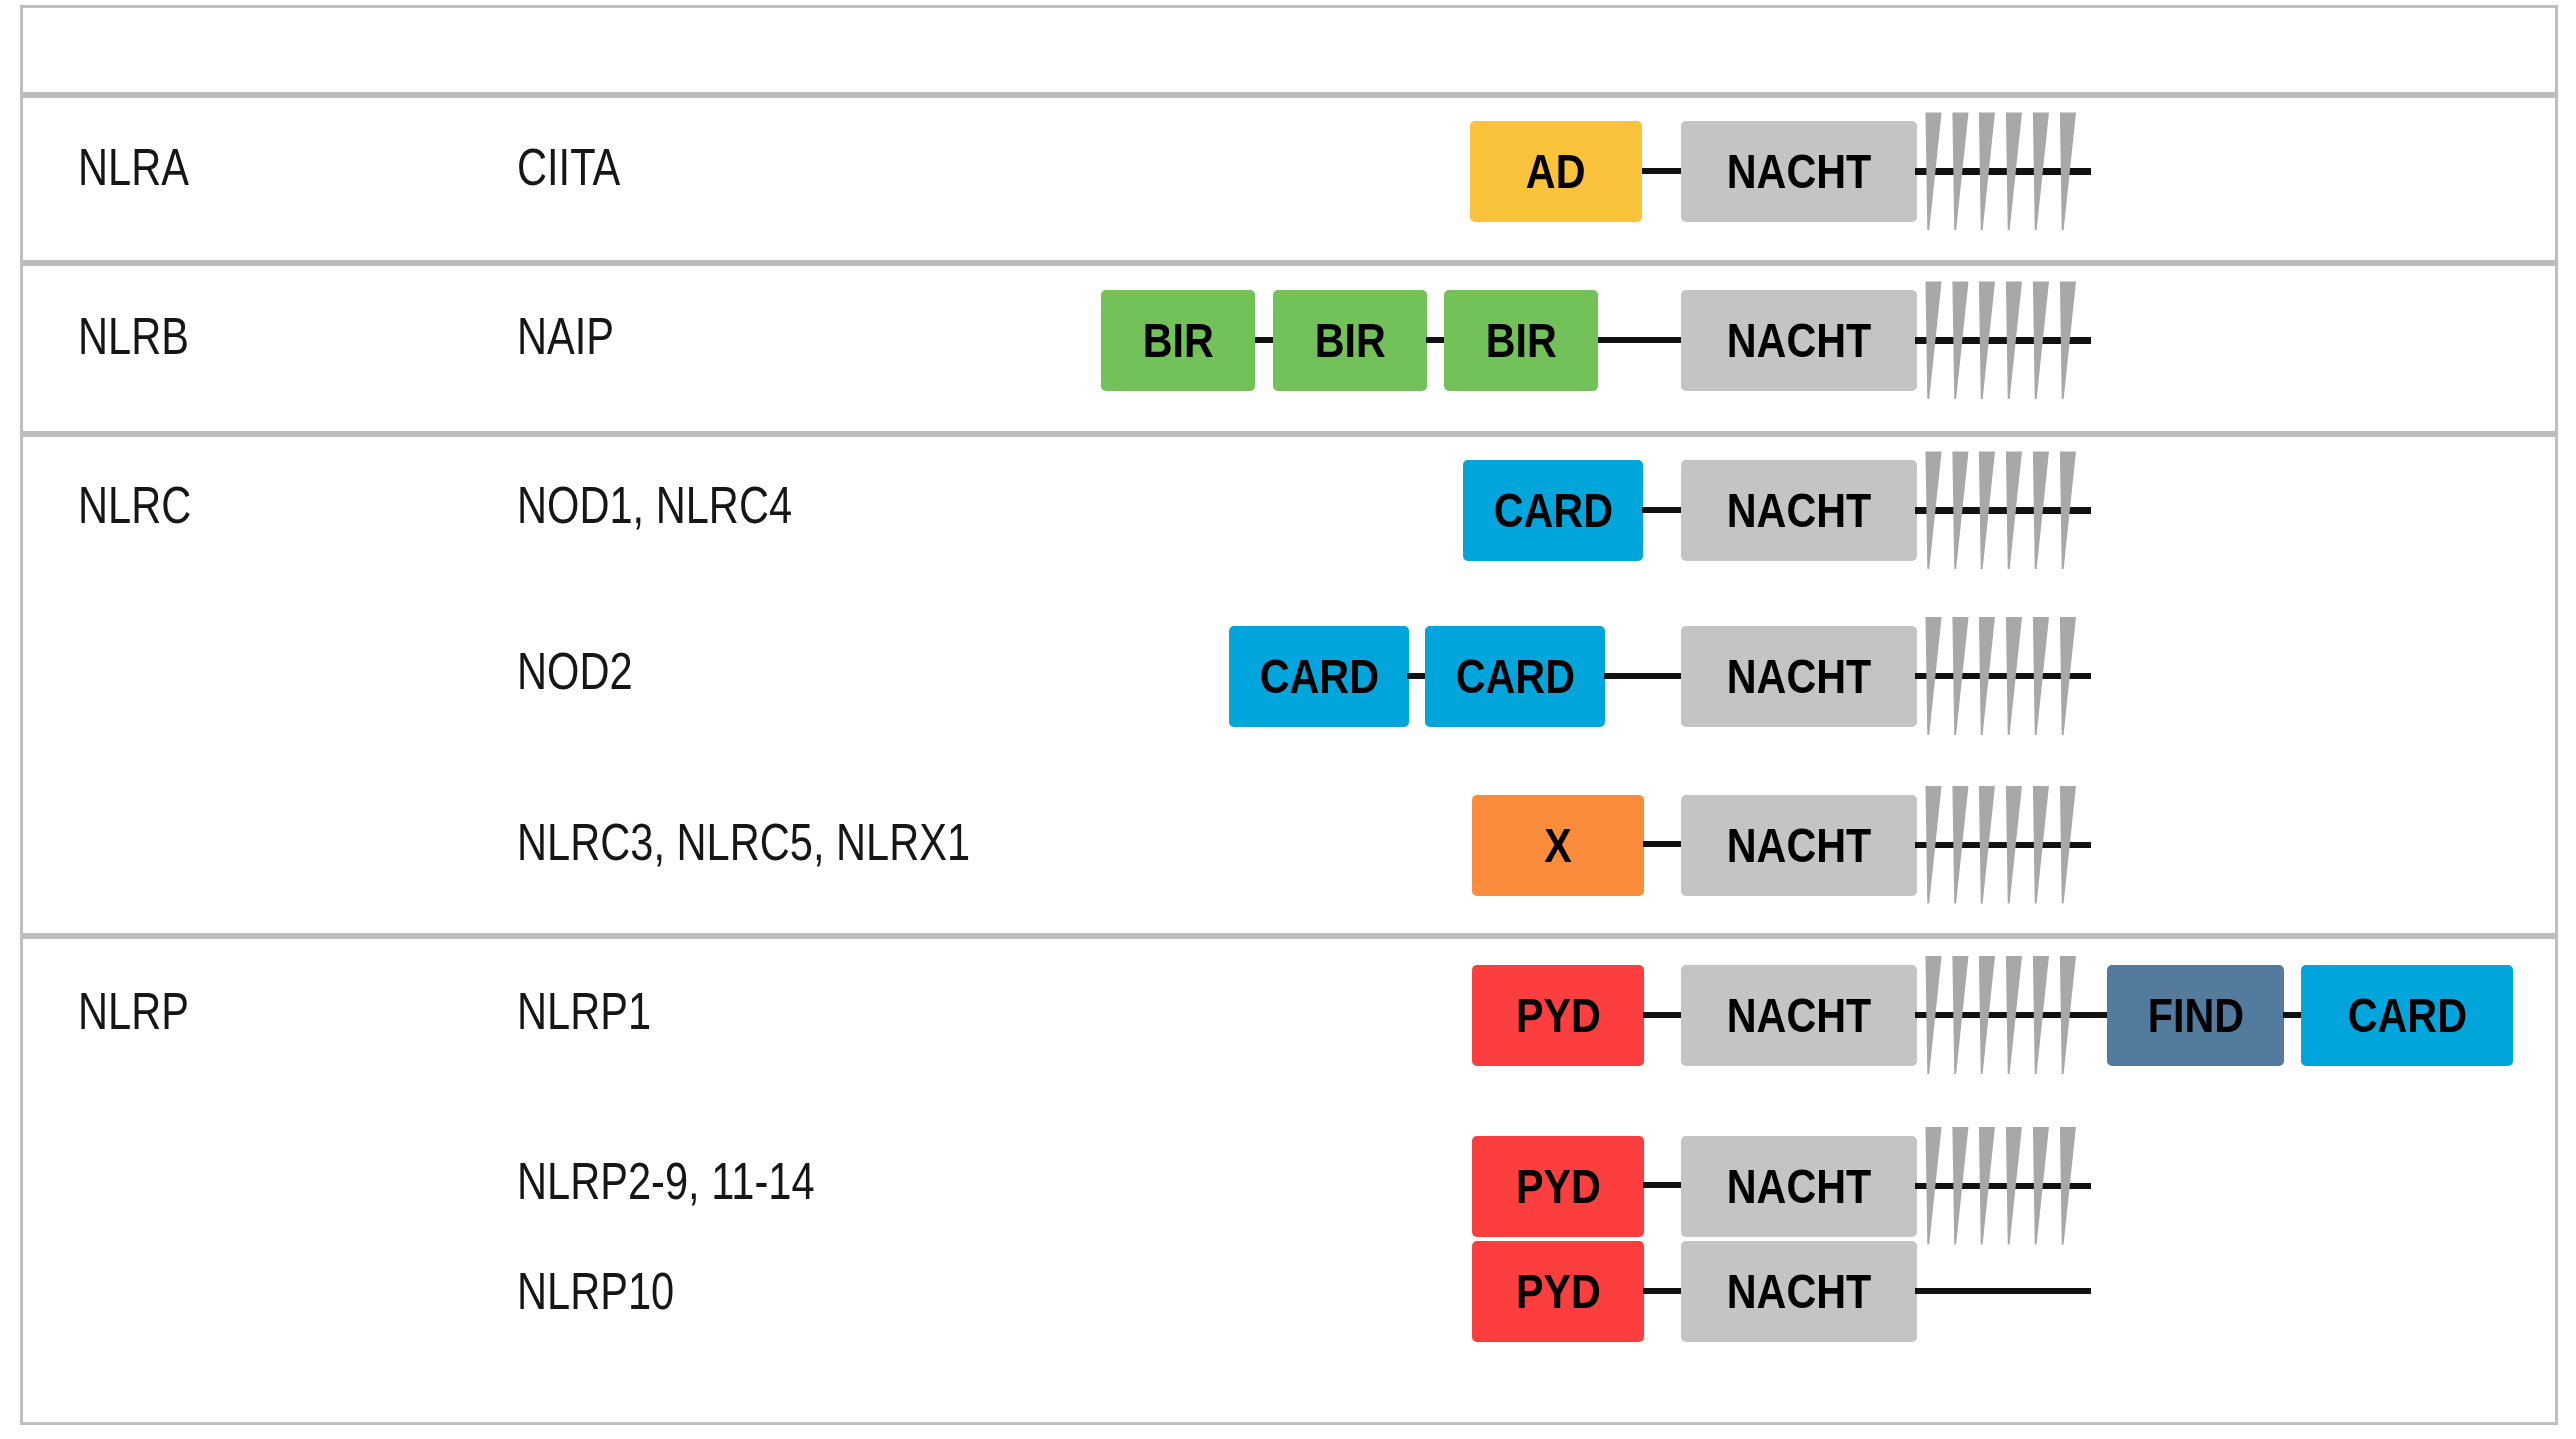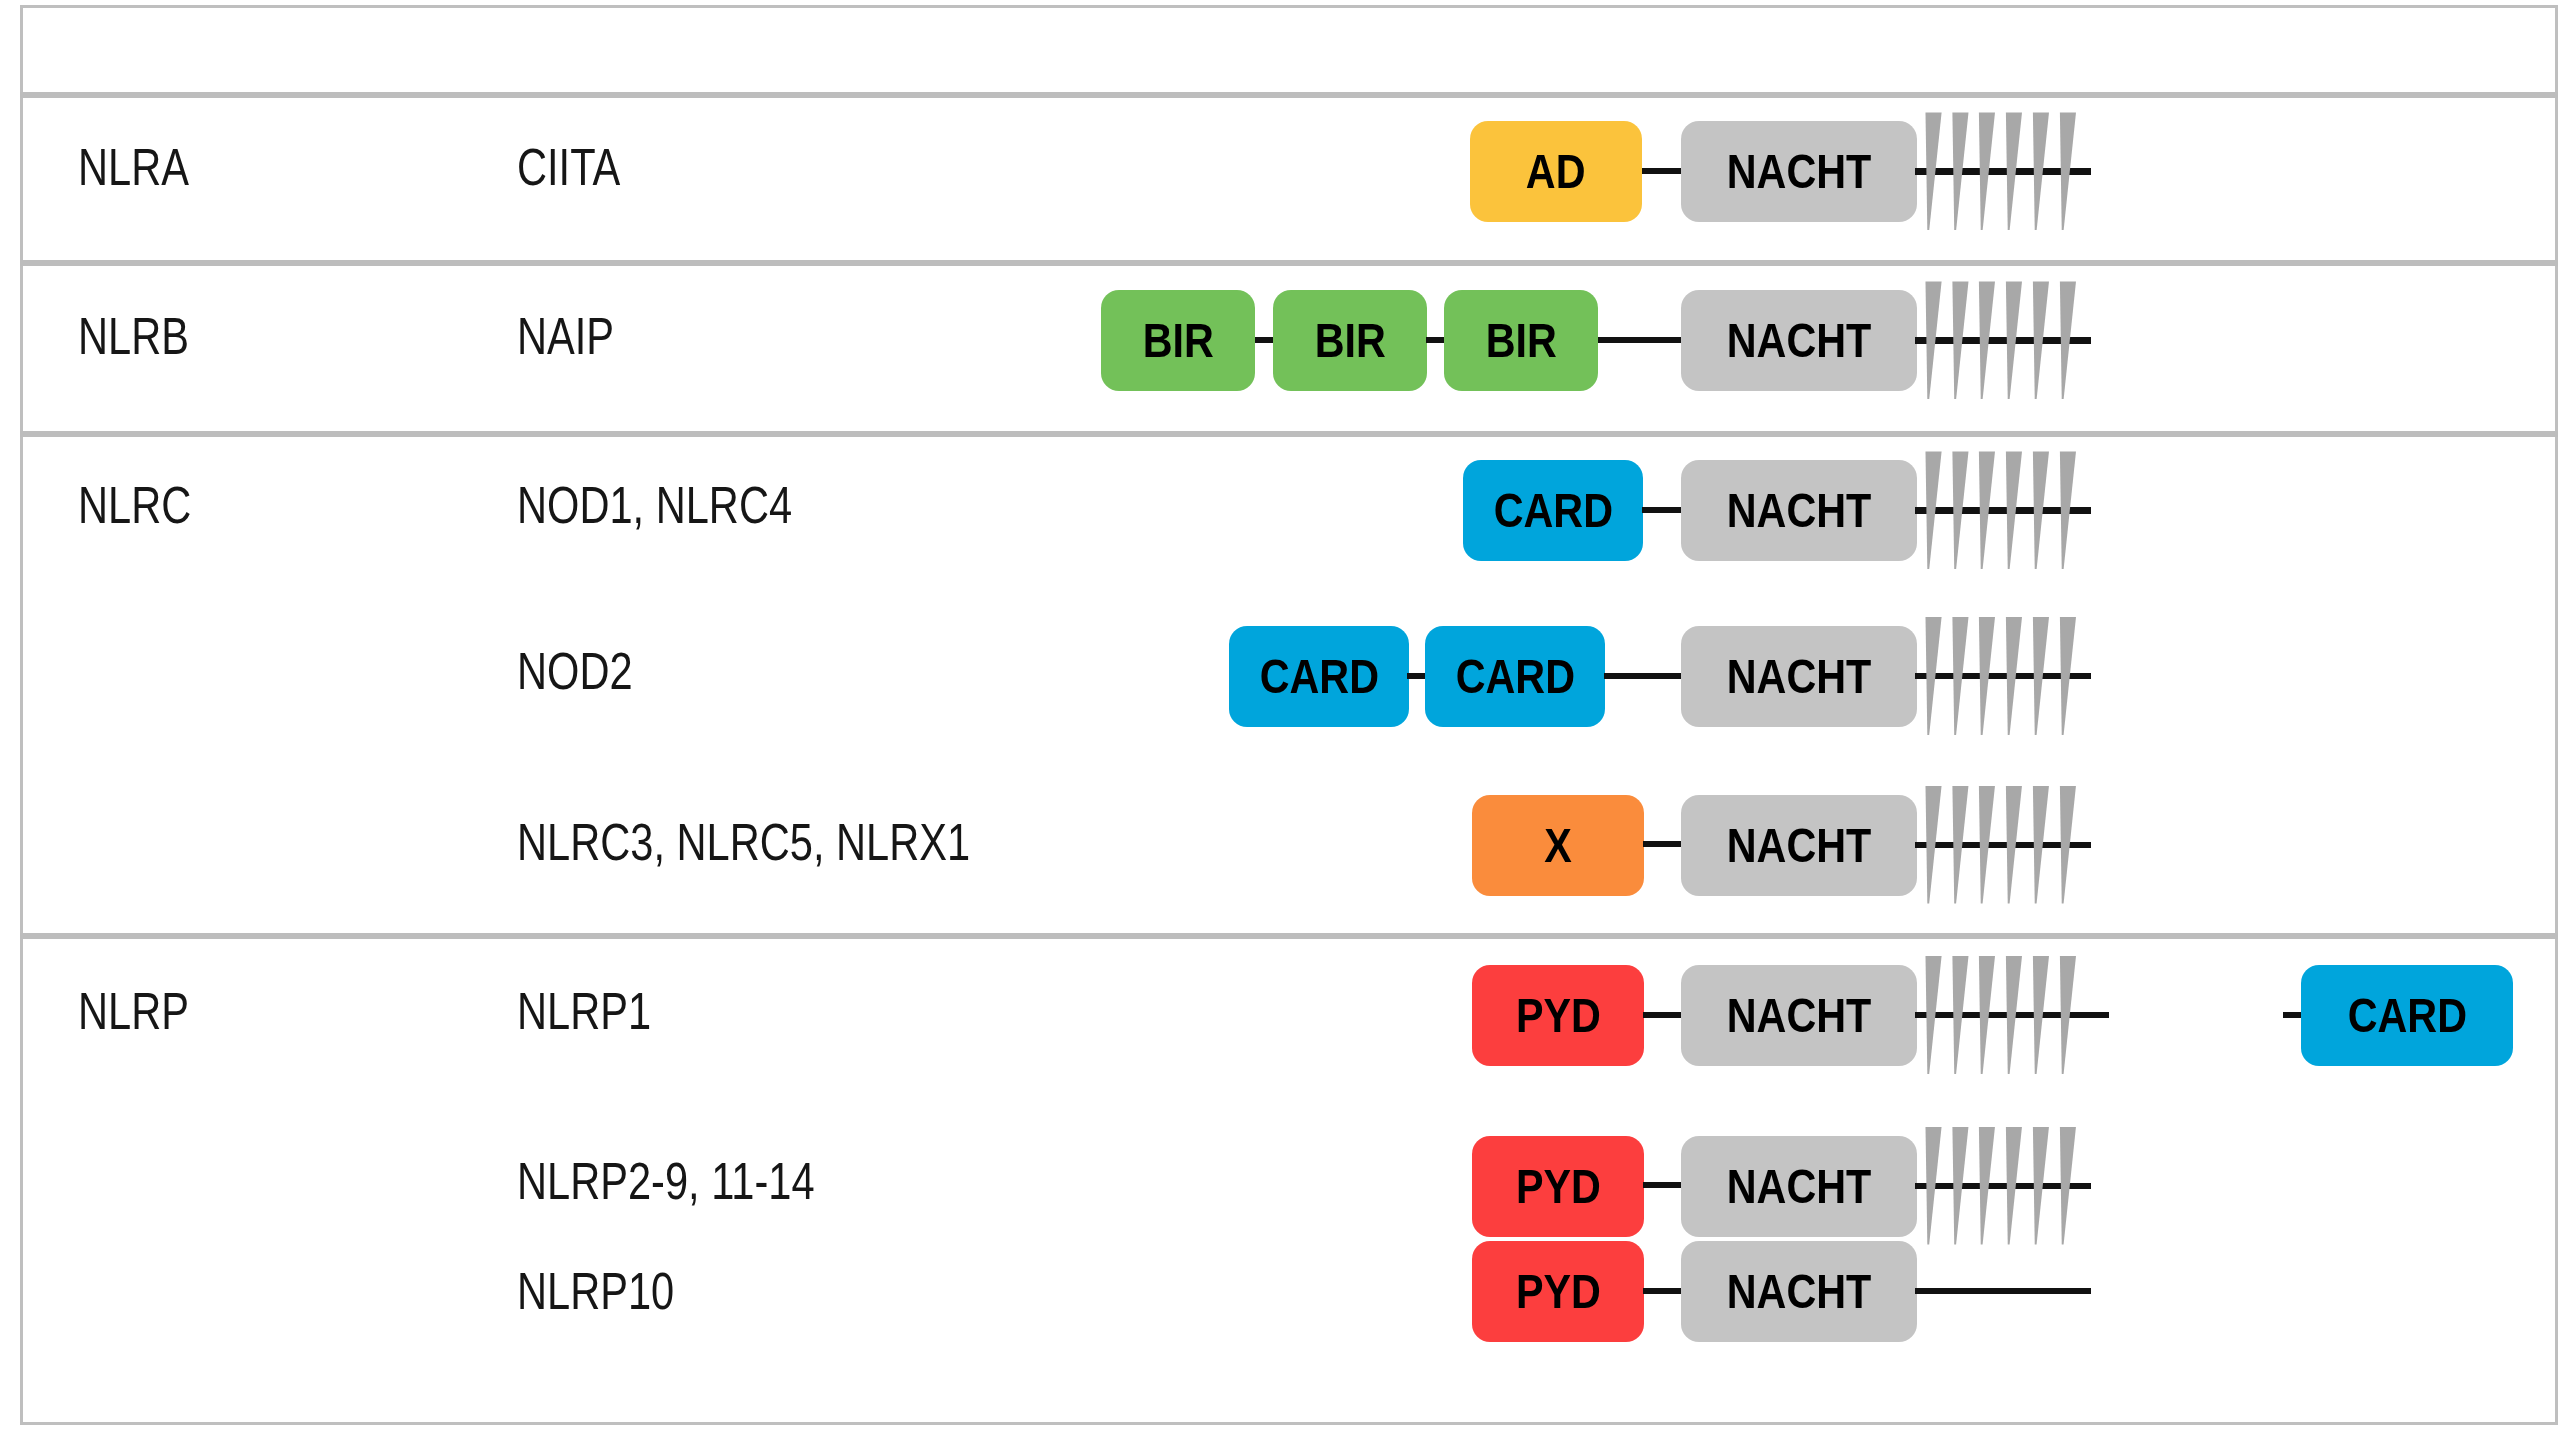--- a/index.html
+++ b/index.html
@@ -91,21 +91,21 @@
   .structure {
     position: absolute;
     height: 100%;
     left: 0;
     top: 0;
     width: 2576px;
   }
 
   .domain {
     position: absolute;
-    border-radius: 18px;
+    border-radius: 5px;
     display: flex;
     align-items: center;
     justify-content: center;
     box-sizing: border-box;
   }
   .domain-label {
     font-family: "Liberation Sans Narrow", "Liberation Sans", sans-serif;
     font-weight: 700;
     font-size: 48px;
     color: #000000;
@@ -310,20 +310,23 @@
       <div class="lrr" style="left:1915px; top:16px; width:176px;">
         <div class="lrr-axis"></div>
         <div class="spike" style="left:3.6px;"></div>
         <div class="spike" style="left:30.5px;"></div>
         <div class="spike" style="left:57px;"></div>
         <div class="spike" style="left:84px;"></div>
         <div class="spike" style="left:111px;"></div>
         <div class="spike" style="left:138px;"></div>
       </div>
       <div class="connector" style="left:2087px; top:72px; width:22.4px;"></div>
+      <div class="domain" style="left:2107px; top:25px; width:177px; height:101px; background:#527B9E;">
+        <span class="domain-label">FIND</span>
+      </div>
       <div class="connector" style="left:2283px; top:72px; width:20px;"></div>
       <div class="domain" style="left:2301px; top:25px; width:212px; height:101px; background:#00A5DC;">
         <span class="domain-label">CARD</span>
       </div>
     </div>
   </div>
 
   <div class="row" style="top:1106px; height:171px;">
     <div class="cell-gene" style="top:45px;">NLRP2-9, 11-14</div>
 

